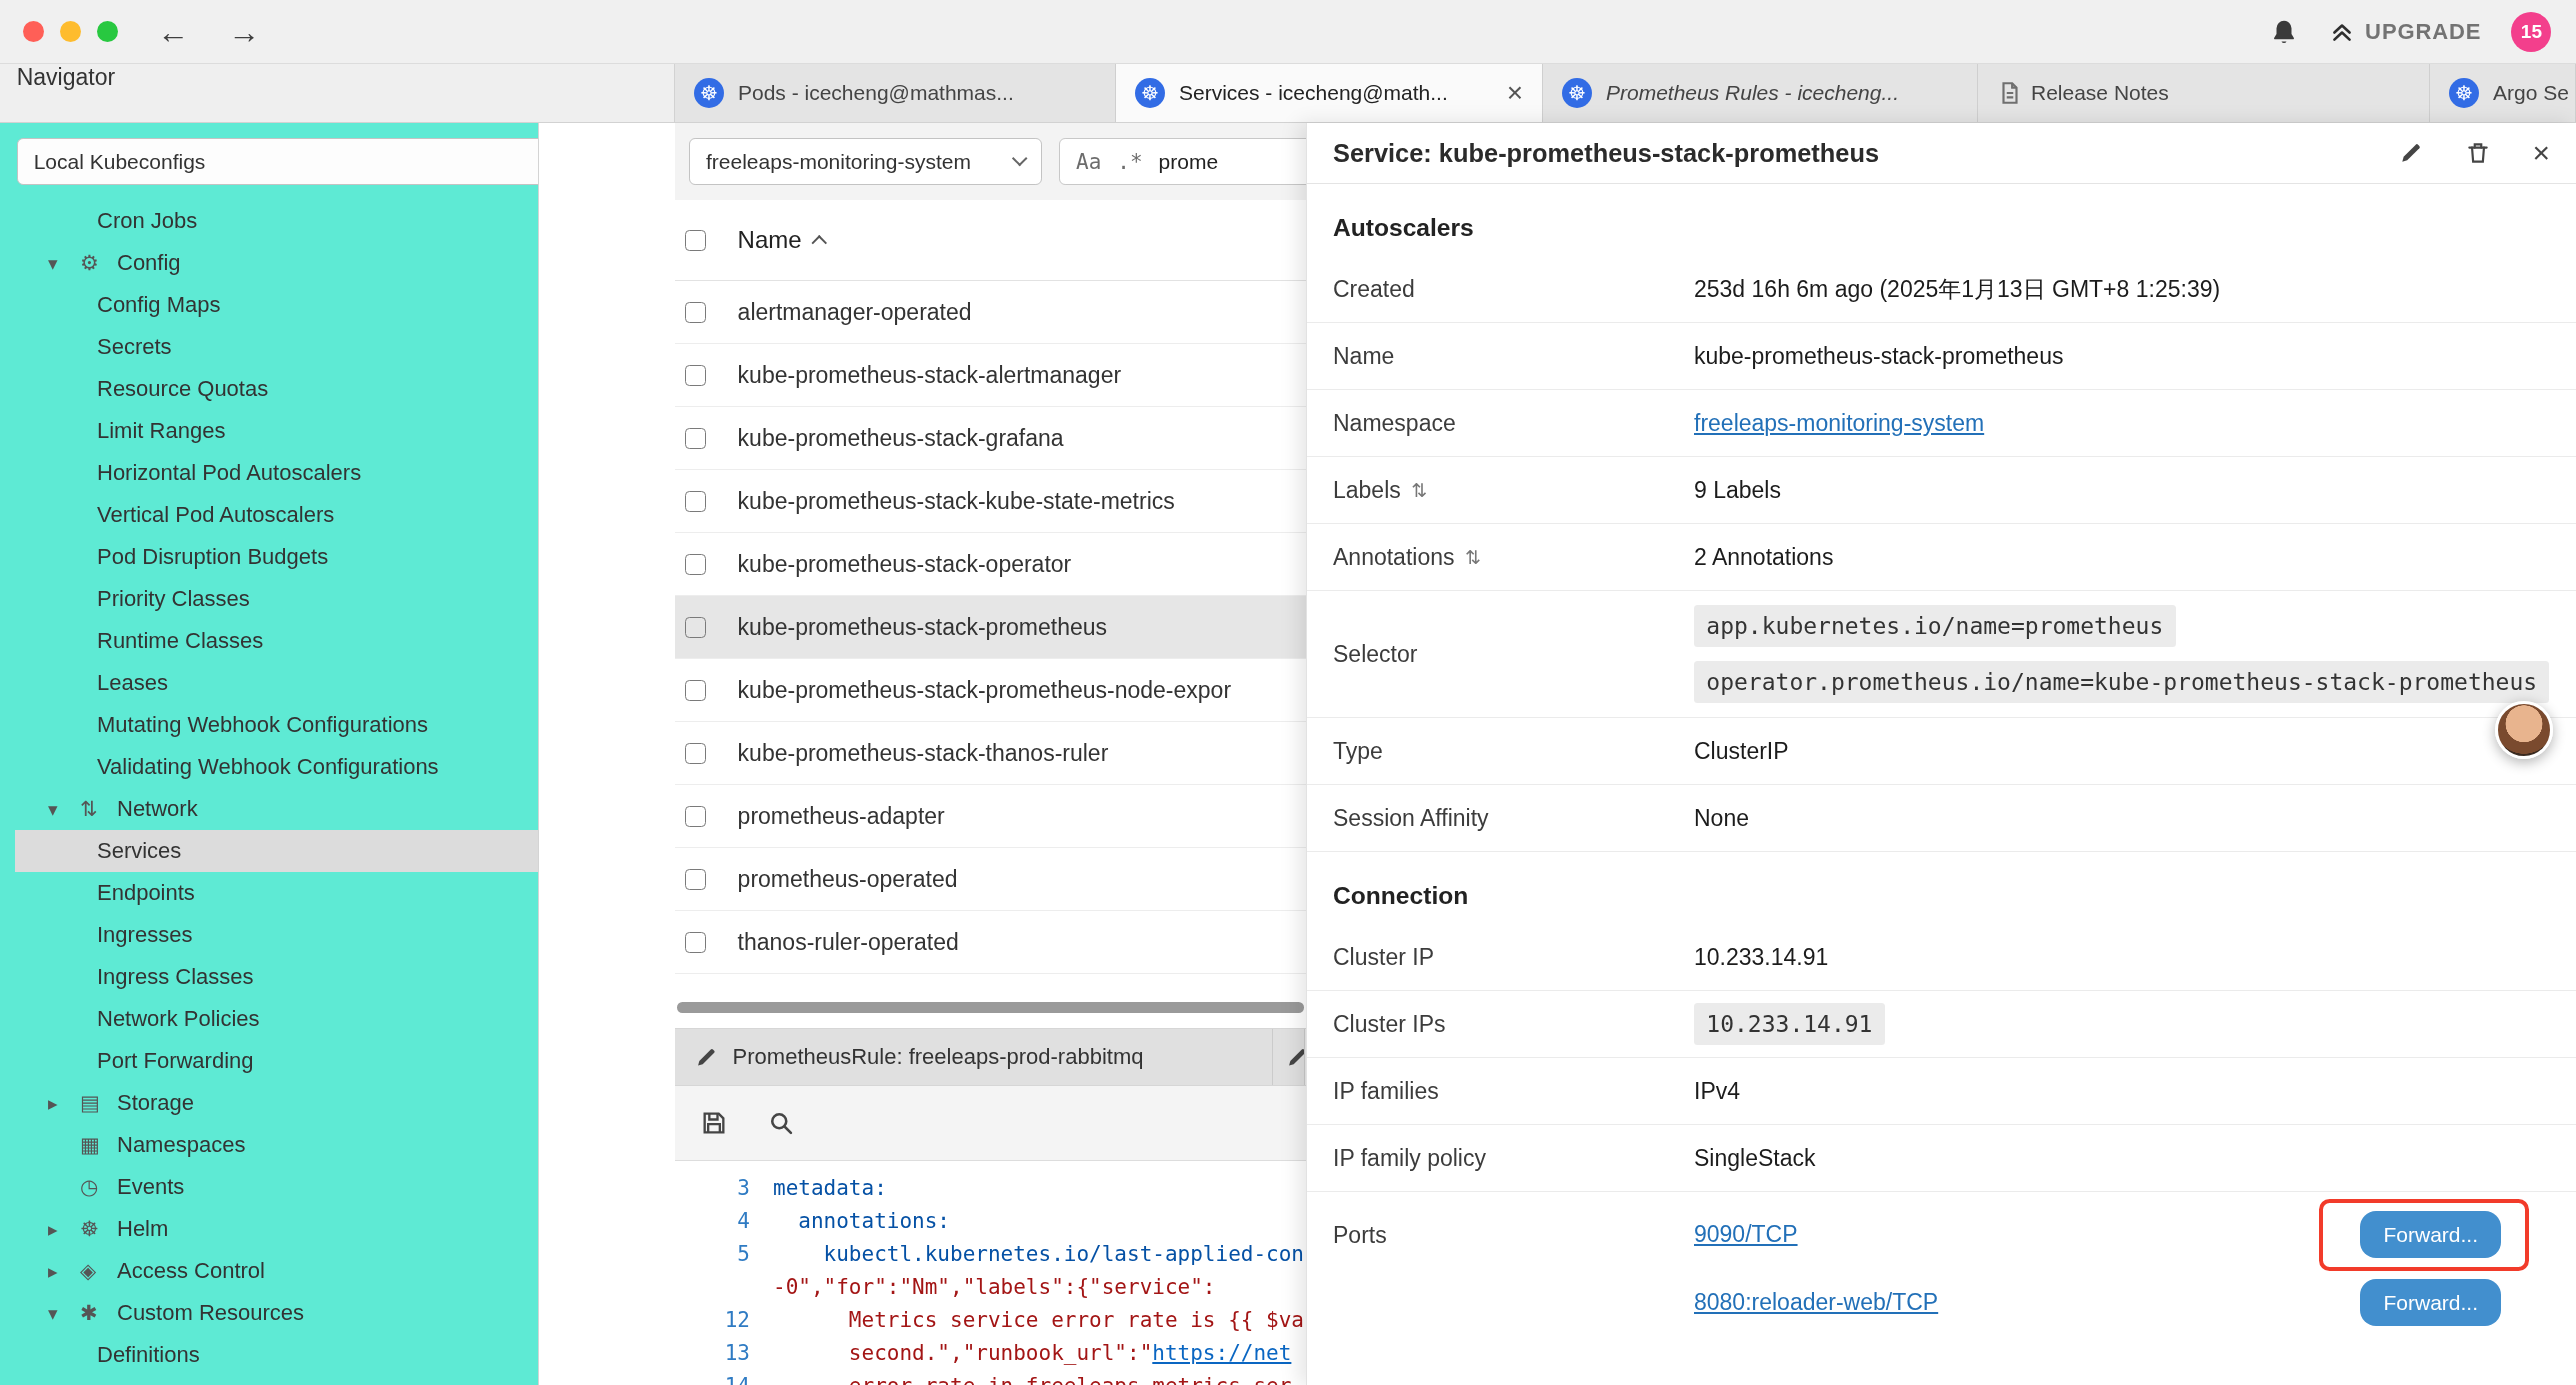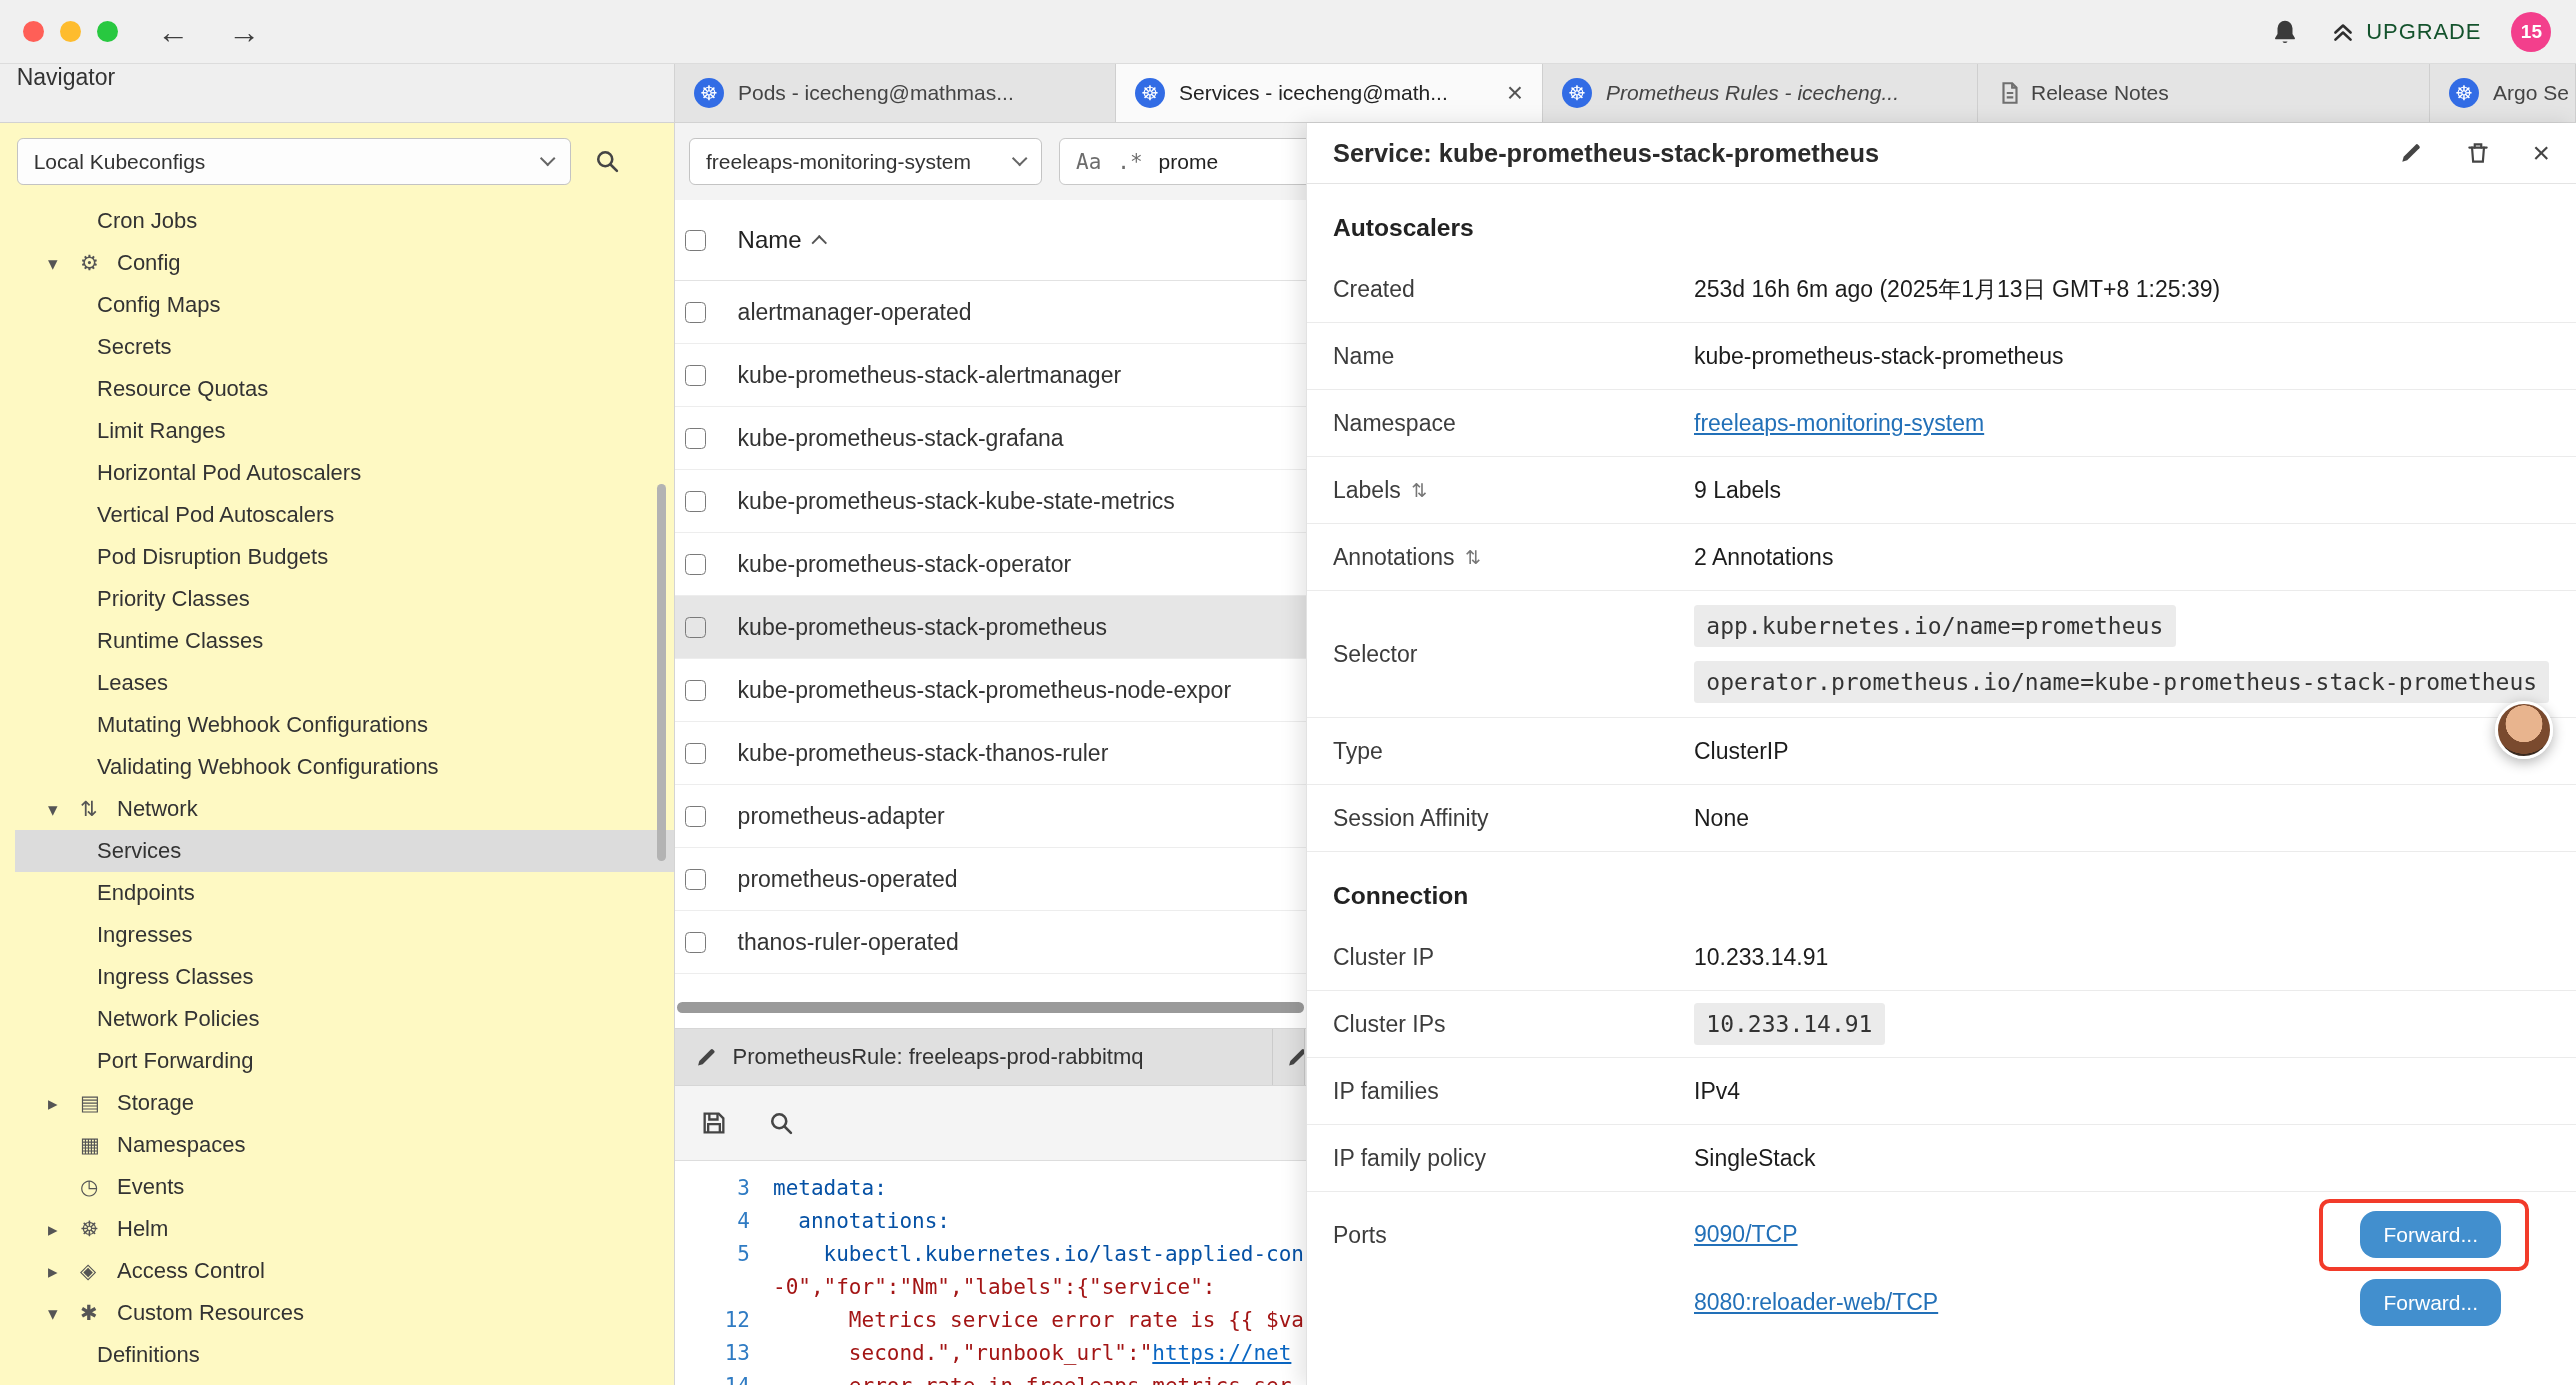--- a/index.html
+++ b/index.html
@@ -8,38 +8,38 @@
     position:relative; width:2576px; height:1385px; overflow:hidden;
     font-family:"Liberation Sans", sans-serif; color:#222; background:#fff;
   }
   
   .topbar { position:absolute; left:0; top:0; width:2576px; height:64px;
     background:#f0f0f0; border-bottom:0.9px solid #dcdcdc; display:flex; align-items:center; }
   .tl { width:21px; height:21px; border-radius:50%; display:inline-block; }
   .tl.red{ background:#ff5f57; margin-left:23px;} .tl.yellow{background:#febc2e; margin-left:16px;} .tl.green{background:#28c840; margin-left:16px;}
   .navarrow { font-size:32px; color:#3f3f3f; margin-left:39px; line-height:1; }
   .topbar-right { margin-left:auto; display:flex; align-items:center; gap:30px; padding-right:24.6px; }
-  .upgrade { display:flex; align-items:flex-start; gap:10.5px; font-weight:normal; font-size:22px; letter-spacing:0.9px; color:#14532d; }
+  .upgrade { display:flex; align-items:flex-start; gap:10.5px; font-weight:bold; font-size:22px; letter-spacing:0.9px; color:#737373; }
   .pink-badge { width:40px; height:40px; border-radius:50%; background:#f33f8c; color:#fff;
     display:flex; align-items:center; justify-content:center; font-size:19px; font-weight:bold; }
   
   .tabrow { position:absolute; left:0; top:64px; width:2576px; height:59px; background:#e7e7e7;
     border-bottom:0.9px solid #d2d2d2; display:flex; }
   .navhead { width:675px; background:#efefef; border-right:0.9px solid #d2d2d2; display:flex; align-items:flex-start; padding-left:16.7px;
     font-size:23px; color:#333; }
   .tab { display:flex; align-items:center; gap:14px; padding:0 19px; border-right:0.9px solid #cfcfcf;
     font-size:21px; color:#444; background:#e4e4e4; overflow:hidden; white-space:nowrap; }
   .tab.t1{width:441px;} .tab.t2{width:427px;} .tab.t3{width:435px;} .tab.t4{width:452px;gap:8px;} .tab.t5{flex:1;}
   .tab.active { background:#fafafa; color:#222; }
   .tab.preview .tab-label { font-style:italic; }
   .kicon { width:30px; height:30px; min-width:30px; border-radius:50%; background:#326ce5; color:#fff;
     display:flex; align-items:center; justify-content:center; font-size:20px; }
   .tab-close { margin-left:auto; font-size:28px; color:#555; line-height:1; }
   
-  .sidebar { position:absolute; left:0; top:123px; width:675px; height:1263px; background:#fef9c3;
+  .sidebar { position:absolute; left:0; top:123px; width:539px; height:1263px; background:#5eead4;
     border-right:0.9px solid #d4d4d4; overflow:hidden; }
   .sb-filter { position:relative; height:77px; }
   .select { position:absolute; display:flex; align-items:center; background:#fdfdfd; border:0.9px solid #c3c3c3;
     border-radius:6.1px; height:47px; font-size:21px; color:#333; padding:0 16px; }
   .sb-filter .select { left:16.7px; top:15px; width:554px; }
   .chev { width:11.4px; height:11.4px; border-right:2.2px solid #666; border-bottom:2.2px solid #666;
     transform:rotate(45deg); margin-left:auto; margin-top:-5.3px; }
   .sb-search { position:absolute; left:593px; top:24px; }
   .tree { position:absolute; top:77px; left:15px; right:0; }
   .tree-item { height:42px; display:flex; align-items:center; font-size:22px; color:#333; }

